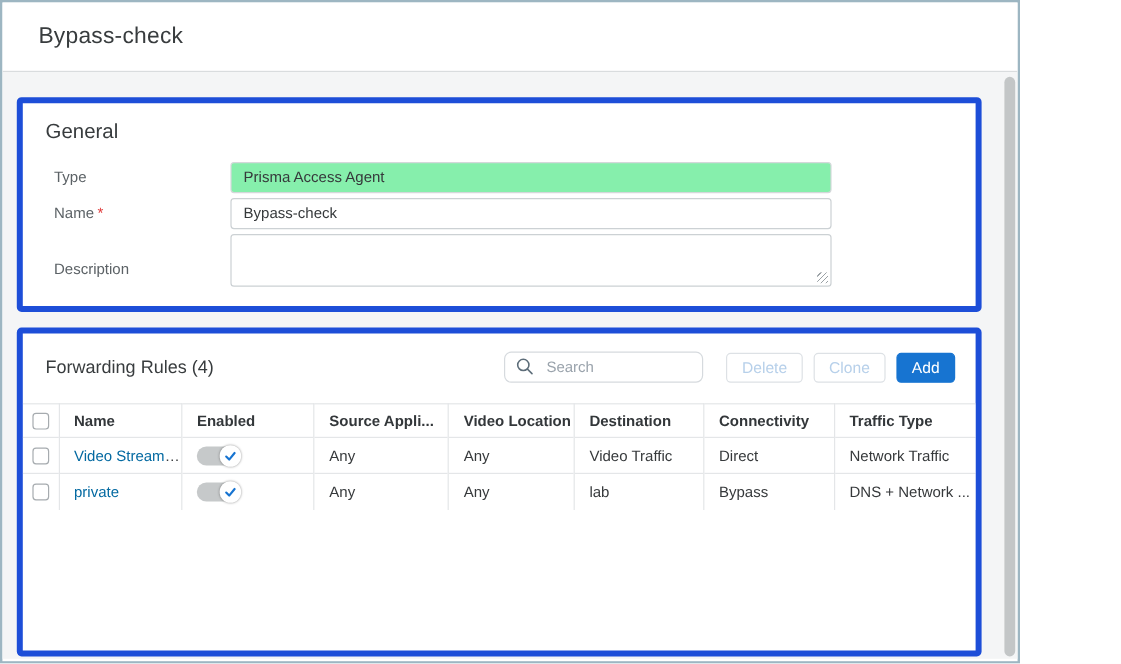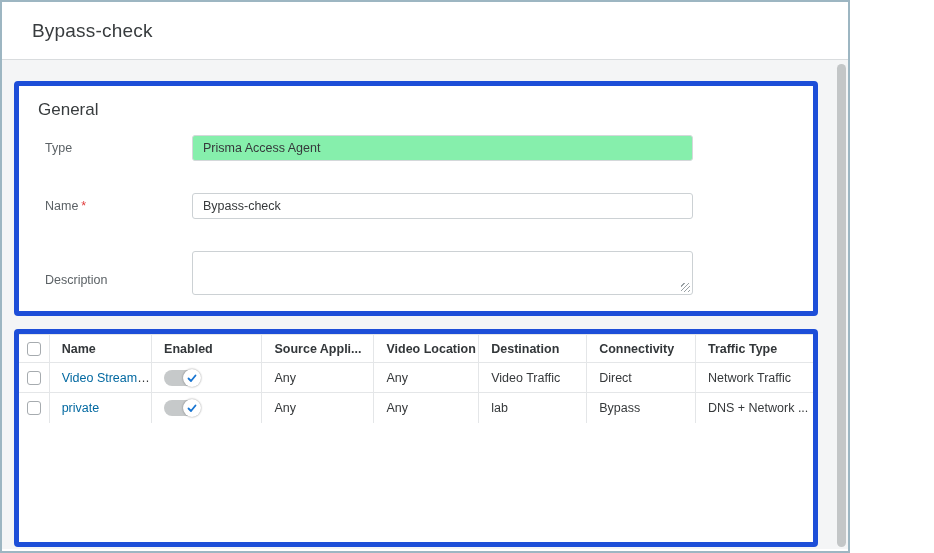--- a/index.html
+++ b/index.html
@@ -36,21 +36,21 @@
     background:#fff;
     border:5px solid #1d4ed8;
     border-radius:4px;
   }
 
   
   .card-general { padding:14px 0 16px 0; margin-bottom:13px; }
   .section-title { font-size:17px; color:#383c3e; padding-left:19px; }
   .card-general .section-title { margin-bottom:15px; }
 
-  .form-row { display:flex; align-items:center; margin-bottom:32px; }
+  .form-row { display:flex; align-items:center; margin-bottom:4px; }
   .form-row:last-child { margin-bottom:0; }
   .form-row.top { align-items:center; }
   .form-label {
     width:173px; padding-left:26px;
     font-size:12.5px; color:#5c6266;
   }
   .form-row.top .form-label { padding-top:14px; }
   .req { color:#e03b3b; margin-left:3px; font-size:12.5px; }
 
   .text-input {
@@ -181,20 +181,35 @@
       <div class="form-row top">
         <div class="form-label">Description</div>
         <div class="textarea-wrap">
           <textarea class="desc-textarea" style=""></textarea>
           <span class="resize-handle"></span>
         </div>
       </div>
     </div>
 
     <div class="card card-rules">
+      <div class="rules-header">
+        <div class="rules-title">Forwarding Rules (4)</div>
+
+        <div class="search-box">
+          <svg class="search-icon" viewBox="0 0 16 16">
+            <circle cx="6.5" cy="6.5" r="5" fill="none" stroke="#5d6d79" stroke-width="1.4"></circle>
+            <line x1="10.2" y1="10.2" x2="14.2" y2="14.2" stroke="#5d6d79" stroke-width="1.4" stroke-linecap="round"></line>
+          </svg>
+          <input placeholder="Search" style="">
+        </div>
+
+        <button class="btn btn-disabled">Delete</button>
+        <button class="btn btn-disabled">Clone</button>
+        <button class="btn btn-primary">Add</button>
+      </div>
 
       <table class="rules-table">
         <colgroup>
           <col style="width:3.8%">
             <col style="width:12.9%">
             <col style="width:13.9%">
           <col style="width:14.1%">
             <col style="width:13.2%">
             <col style="width:13.6%">
           <col style="width:13.7%">

